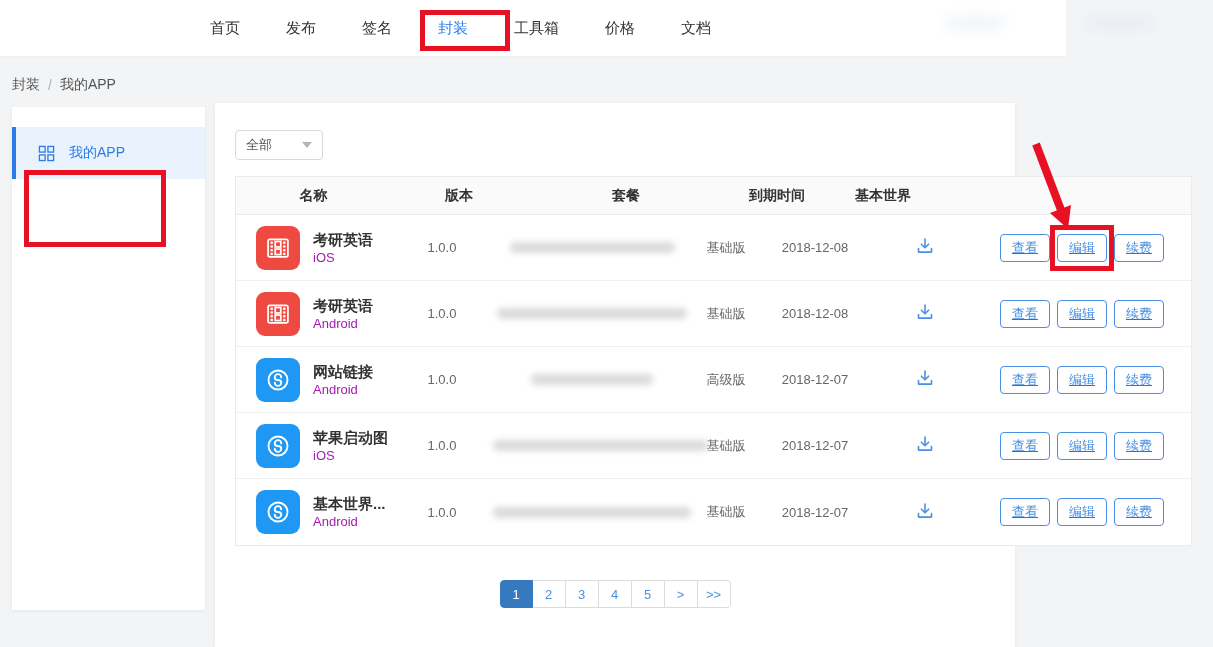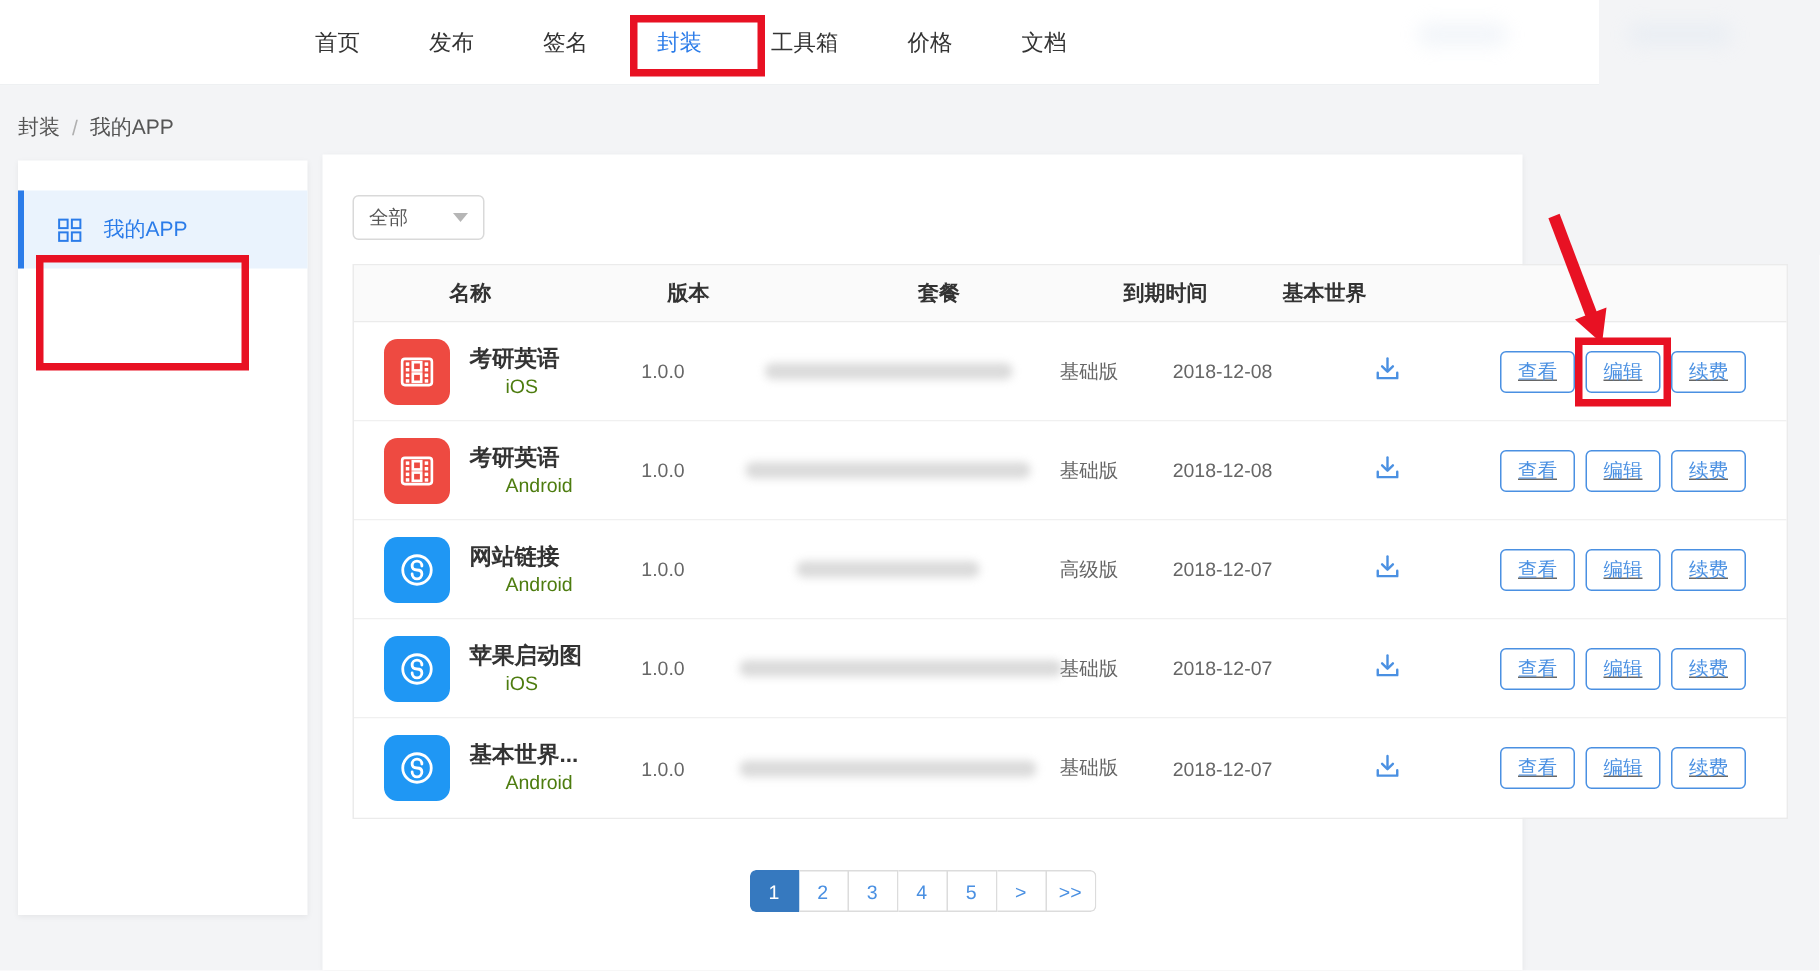--- a/index.html
+++ b/index.html
@@ -60,21 +60,21 @@
   .thead { height:38px; background:#fafafa; border-bottom:1px solid #ebebeb;gap:17px; }
   .th { font-size:14px; font-weight:bold; color:#333; text-align:center; }
   .trow { height:66px; border-bottom:1px solid #f0f0f0; background:#fff; }
   .trow:last-child { border-bottom:none; }
   .cell { text-align:center; font-size:13px; color:#666; }
   .cell-name { display:flex; align-items:center; gap:13px; padding-left:20px; text-align:left; }
   .appicon { width:44px; height:44px; border-radius:9px; display:flex; align-items:center; justify-content:center; flex:none; }
   .icon-film { background:#ee4a41; }
   .icon-s-logo { background:#1f97f4; }
   .nm { font-size:15px; color:#333; line-height:19px; white-space:nowrap;font-weight:bold; }
-  .plat { font-size:13px; color:#4d7c0f; line-height:17px;margin-left:24px; }
+  .plat { font-size:13px; color:#a21caf; line-height:17px; }
   .link-blur { height:11px; margin:0 auto; border-radius:5px; background:#bdbdbd; filter:blur(3px); opacity:.55; }
   .dl { display:inline-flex; cursor:pointer; }
   .ops { display:flex; gap:7px; align-items:flex-start; padding-left:19px;text-decoration:underline; }
   .btn {
     height:28px; padding:0 11px; background:#fff; border:1px solid #4a90e2; border-radius:4px;
     color:#4a90e2; font-size:13px; font-family:inherit; cursor:pointer; line-height:26px; white-space:nowrap;
   }
   .edit-wrap { position:relative; display:inline-flex; }
   .edit-wrap.annotated::after { content:""; position:absolute; inset:-9px -7px; border:5px solid #e81123; pointer-events:none; }
   

